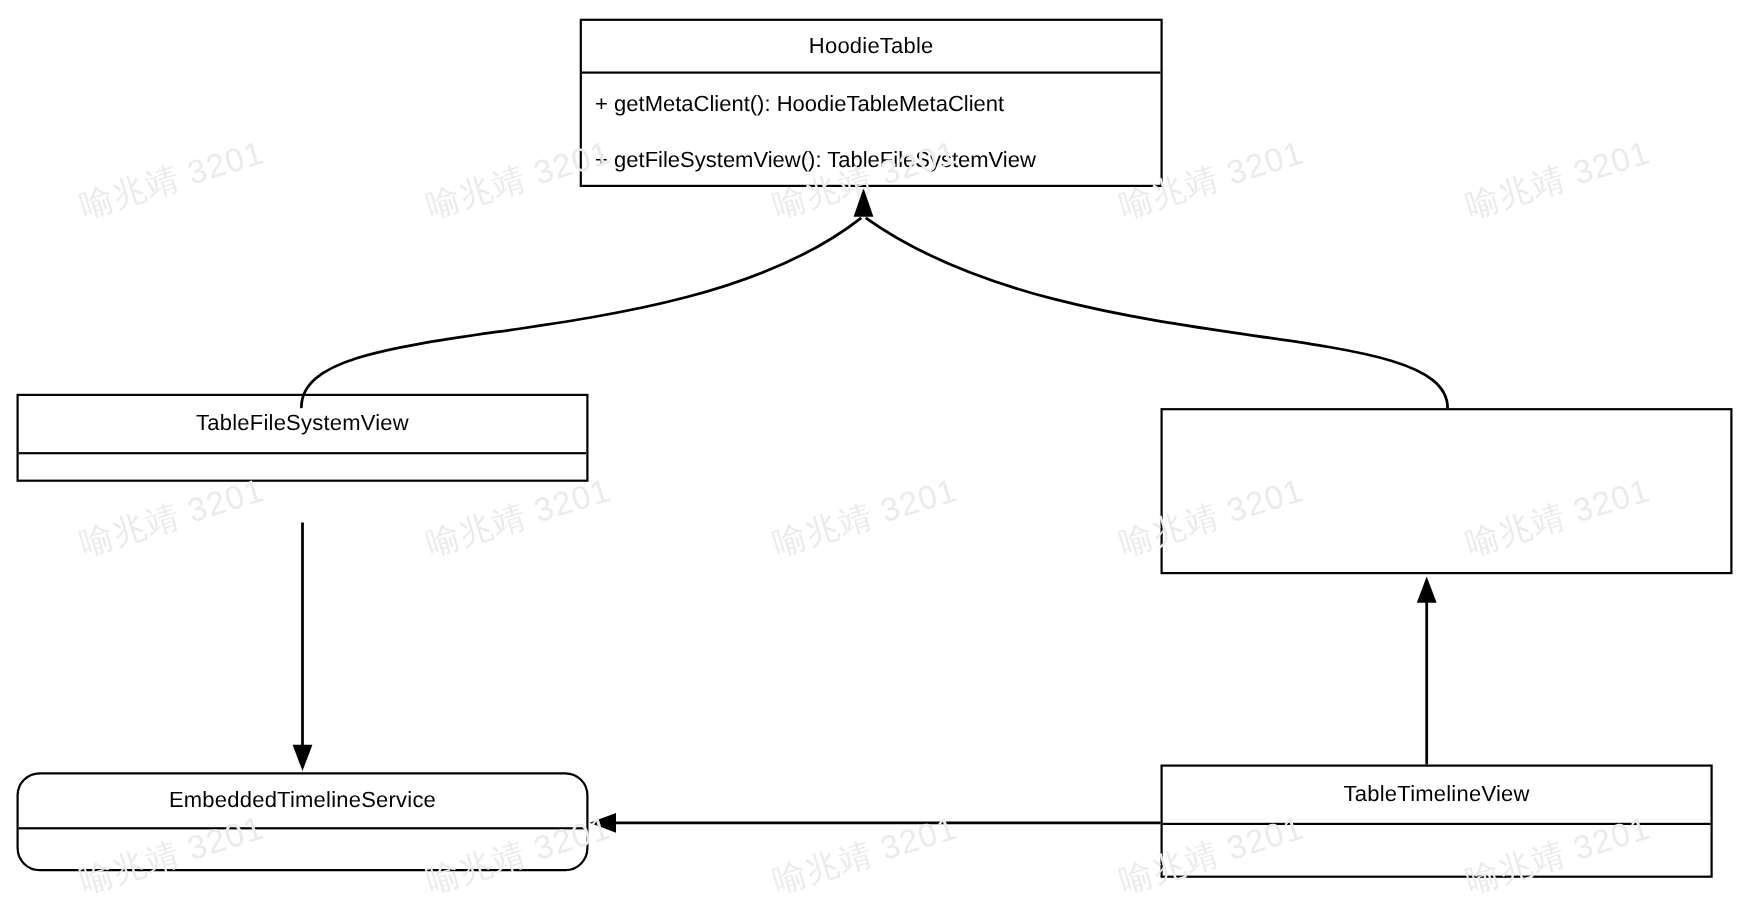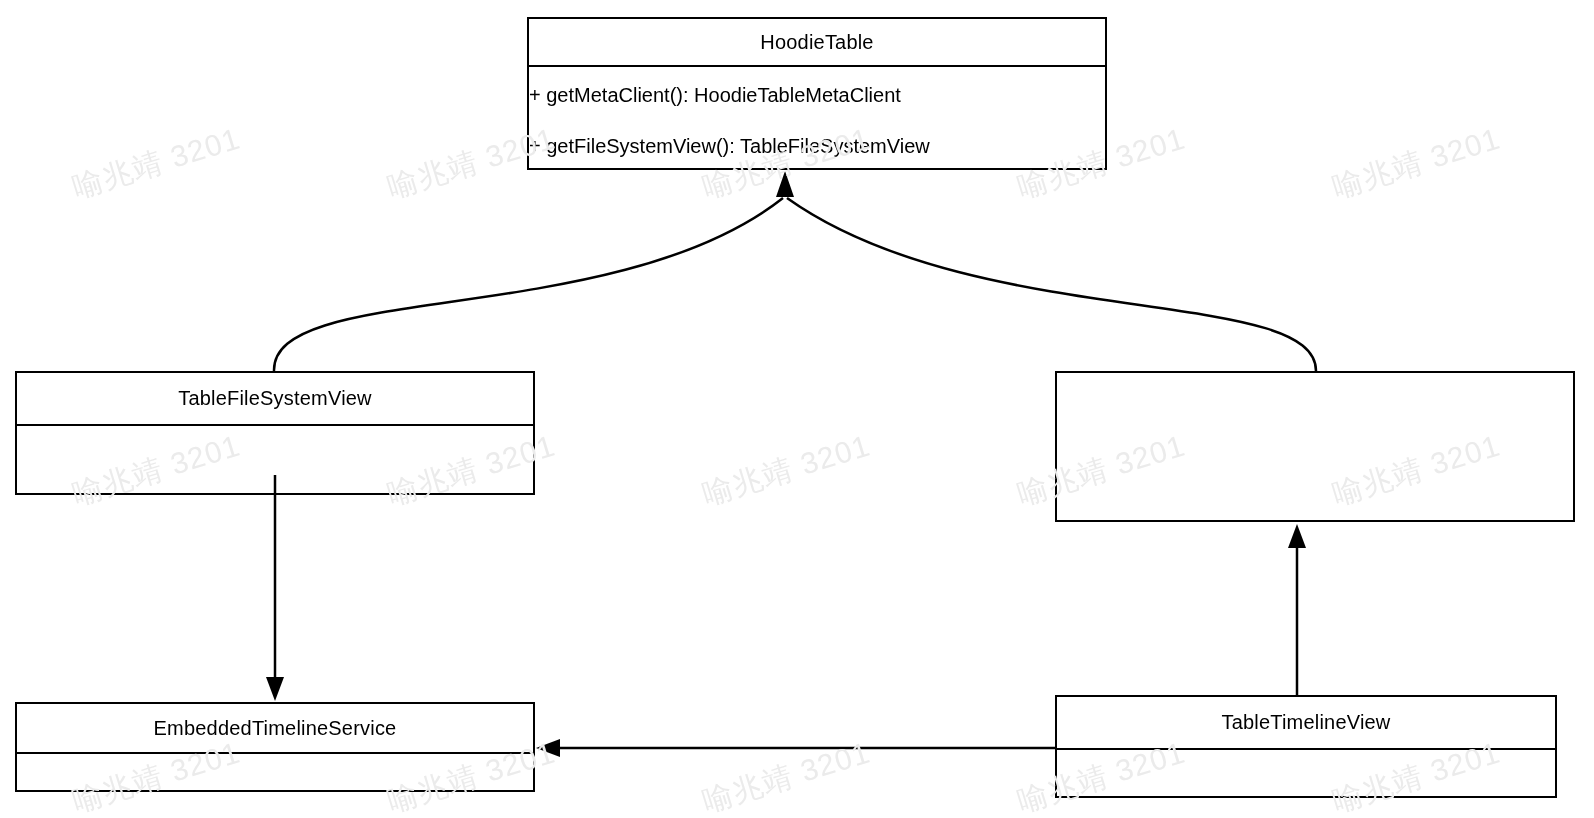--- a/index.html
+++ b/index.html
@@ -20,21 +20,21 @@
   }
   .uml-title {
     display:flex; align-items:center; justify-content:center;
     border-bottom:2px solid #000;
     font-size:20px;
     letter-spacing:0.2px;
   }
   .uml-body { width:100%; }
   .uml-method {
     display:flex; align-items:center;
-    padding-left:0;
+    padding-left:12px;
     font-size:20px;
     white-space:nowrap;
   }
   svg.edges {
     position:absolute; left:0; top:0;
     z-index:2;
     pointer-events:none;
   }
   #watermark-layer {
     position:absolute; left:0; top:0; width:100%; height:100%;
@@ -64,39 +64,39 @@
       <path d="M 1055 748 L 558 748"></path>
     </g>
     <g fill="#000" stroke="none">
       <polygon points="785,171 776,197 794,197"></polygon>
       <polygon points="275,701 266,677 284,677"></polygon>
       <polygon points="1297,524 1288,548 1306,548"></polygon>
       <polygon points="536,748 560,739 560,757"></polygon>
     </g>
   </svg>
 
-  <div class="uml-class" style="left:527px; top:17px; width:580px; height:153px;">
+  <div class="uml-class" style="left:527px; top:17px; width:530px; height:153px;">
     <div class="uml-title" style="height:48px;">HoodieTable</div>
     <div class="uml-body" style="padding-top:3px;">
       <div class="uml-method" style="height:51px;">+ getMetaClient(): HoodieTableMetaClient</div>
       <div class="uml-method" style="height:51px;">+ getFileSystemView(): TableFileSystemView</div>
     </div>
   </div>
 
-  <div class="uml-class" style="left:15px; top:371px; width:520px; height:124px;">
+  <div class="uml-class" style="left:15px; top:358px; width:520px; height:80px;">
     <div class="uml-title" style="height:53px;">TableFileSystemView</div>
     <div class="uml-body"></div>
   </div>
 
   <div class="uml-class" style="left:1055px; top:371px; width:520px; height:151px;">
     <div class="uml-body">
     </div>
   </div>
 
-  <div class="uml-class" style="left:15px; top:702px; width:520px; height:90px;">
+  <div class="uml-class" style="left:15px; top:702px; width:520px; height:90px;border-radius:21px;">
     <div class="uml-title" style="height:50px;">EmbeddedTimelineService</div>
     <div class="uml-body"></div>
   </div>
 
   <div class="uml-class" style="left:1055px; top:695px; width:502px; height:103px;">
     <div class="uml-title" style="height:53px;">TableTimelineView</div>
     <div class="uml-body"></div>
   </div>
 
   <div id="watermark-layer">

